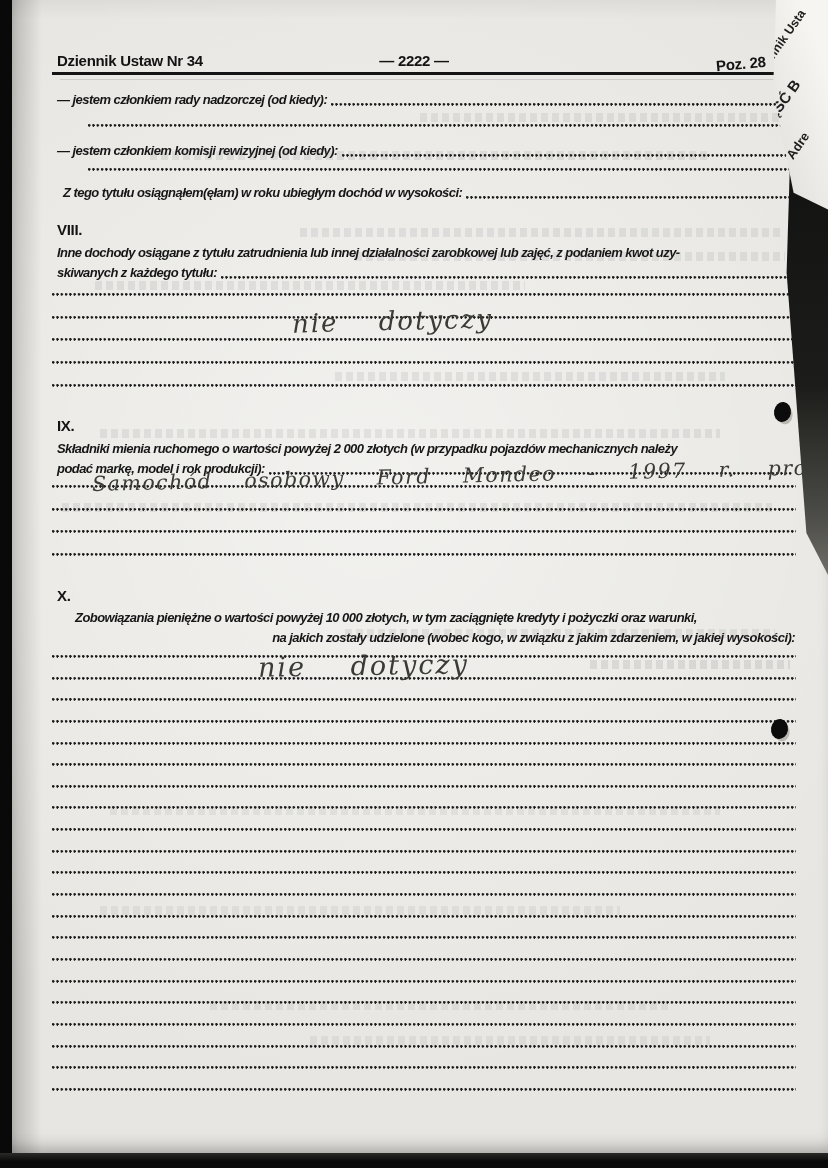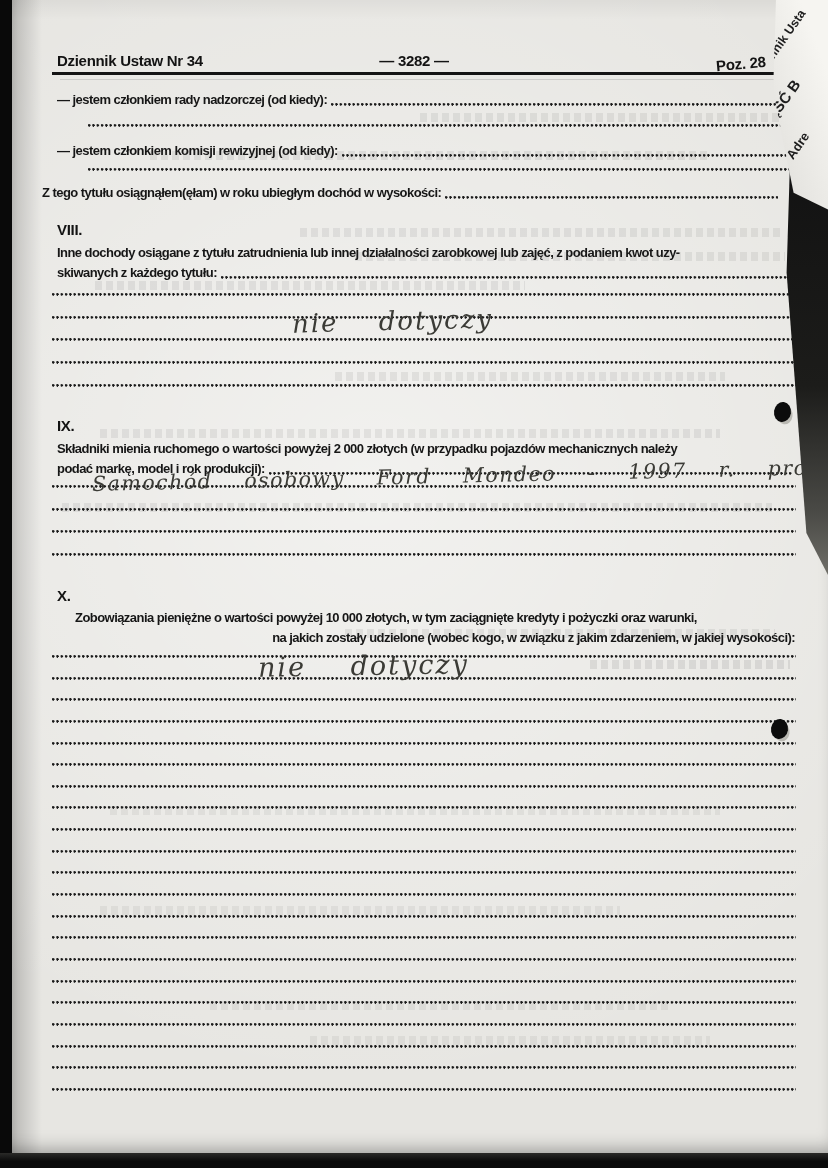--- a/index.html
+++ b/index.html
@@ -6,21 +6,21 @@
   .scan{position:relative;width:828px;height:1168px;background:#0b0b0b;overflow:hidden;
         font-family:"Liberation Sans",sans-serif;padding-left:14px;}
   .page{position:absolute;left:0;top:0;width:828px;height:1154px;
         background:
           radial-gradient(120% 85% at 45% 42%, rgba(255,255,255,.45), rgba(255,255,255,0) 62%),
           linear-gradient(to right, rgba(0,0,0,.40) 0px, rgba(0,0,0,.16) 18px, rgba(0,0,0,0) 42px),
           linear-gradient(to bottom, rgba(0,0,0,.05) 0px, rgba(0,0,0,0) 20px),
           #e7e6e2;
         box-shadow: inset 0 -14px 18px -10px rgba(0,0,0,.35);}
   .abs{position:absolute;}
-  .ptxt{font-weight:700;font-size:13px;letter-spacing:-0.55px;color:#161616;white-space:nowrap;}
+  .ptxt{font-weight:700;font-size:13px;letter-spacing:-0.55px;color:#161616;white-space:nowrap;font-style:italic;}
   .h15{font-weight:700;font-size:15px;letter-spacing:-0.3px;color:#131313;white-space:nowrap;}
   .lineflex{display:flex;align-items:flex-end;}
   .leader{flex:1;height:3px;margin:0 2px 1px 4px;
           background-image:radial-gradient(circle at 1.2px 1.4px,#1b1b1b 1.1px,rgba(0,0,0,0) 1.45px);
           background-size:4.3px 3px;background-repeat:repeat-x;}
   .dotline{height:3px;width:100%;
           background-image:radial-gradient(circle at 1.2px 1.4px,#1b1b1b 1.1px,rgba(0,0,0,0) 1.45px);
           background-size:4.3px 3px;background-repeat:repeat-x;}
   .dotsblock{display:flex;flex-direction:column;}
   .rule{background:#141414;height:3px;}
@@ -44,36 +44,36 @@
   .bottom-band{left:0;top:1153px;width:828px;height:15px;z-index:7;
         background:linear-gradient(to bottom,#2a2a28,#0a0a0a 55%);}
 </style>
 </head>
 <body>
 
 <div class="scan">
   <div class="page">
 
     <div class="abs h15" style="left:57px;top:52px;">Dziennik Ustaw Nr 34</div>
-    <div class="abs h15" style="left:0;top:52px;width:828px;text-align:center;">— 3282 —</div>
+    <div class="abs h15" style="left:0;top:52px;width:828px;text-align:center;">— 2222 —</div>
     <div class="abs h15" style="left:716px;top:55px;transform:rotate(-5deg);">Poz. 28</div>
     <div class="abs rule" style="left:52px;top:72px;width:744px;"></div>
     <div class="abs" style="left:60px;top:79px;width:728px;height:1px;background:#777;opacity:.25;"></div>
 
     <div class="abs lineflex" style="left:57px;top:92px;width:738px;">
       <span class="ptxt">— jestem członkiem rady nadzorczej (od kiedy):</span>
       <span class="leader"></span>
     </div>
     <div class="abs dotline" style="left:88px;top:124px;width:707px;"></div>
     <div class="abs lineflex" style="left:57px;top:143px;width:738px;justify-content:space-between;">
       <span class="ptxt">— jestem członkiem komisji rewizyjnej (od kiedy):</span>
       <span class="leader"></span>
     </div>
     <div class="abs dotline" style="left:88px;top:168px;width:707px;"></div>
-    <div class="abs lineflex" style="left:42px;top:185px;width:738px;">
+    <div class="abs lineflex" style="left:63px;top:185px;width:738px;">
       <span class="ptxt">Z tego tytułu osiągnąłem(ęłam) w roku ubiegłym dochód w wysokości:</span>
       <span class="leader"></span>
     </div>
 
     <div class="abs h15" style="left:57px;top:221px;">VIII.</div>
     <div class="abs lineflex" style="left:57px;top:265px;width:738px;">
       <span class="ptxt">skiwanych z każdego tytułu:</span>
       <span class="leader"></span>
     </div>
     <div class="abs ptxt" style="left:57px;top:245px;">Inne dochody osiągane z tytułu zatrudnienia lub innej działalności zarobkowej lub zajęć, z podaniem kwot uzy-</div>

